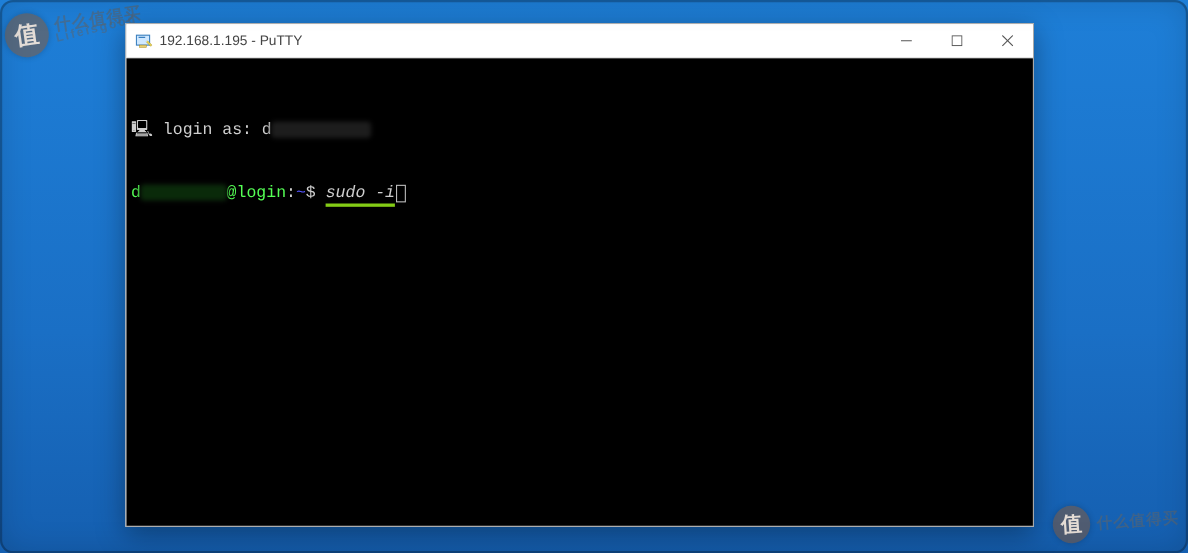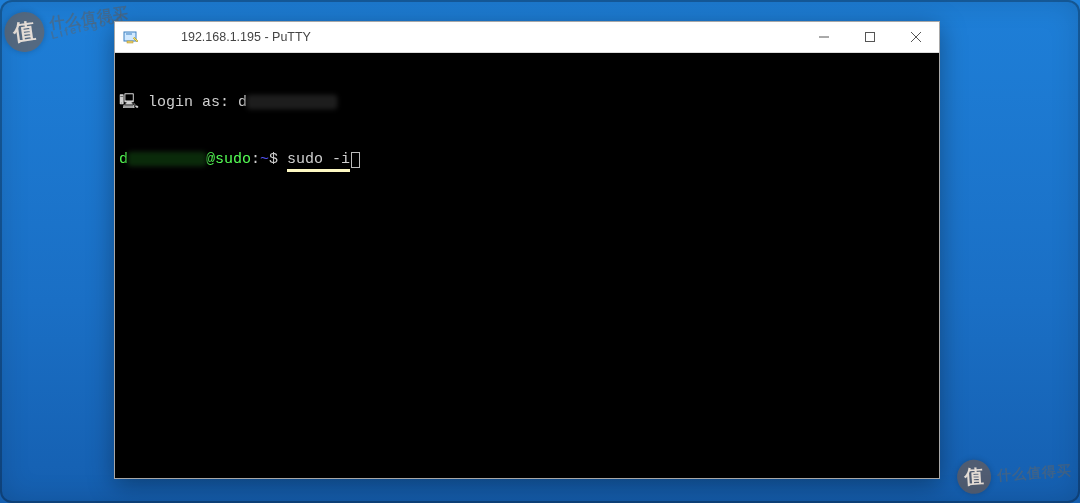--- a/index.html
+++ b/index.html
@@ -82,61 +82,62 @@
     color: #444;
     border-bottom: 1px solid #dcdcdc;
     user-select: none;
   }
   .titlebar .putty-icon {
     width: 16px;
     height: 16px;
     margin-right: 6px;
     flex-shrink: 0;
   }
-  .titlebar .title-text { flex: 0 0 auto; margin-left: 36px; }
+  .titlebar .title-text { flex: 0 0 auto; }
   .titlebar .spacer { flex: 1 1 auto; }
   .titlebar .win-btns { display: flex; height: 100%; }
   .titlebar .win-btn {
     width: 46px;
     height: 100%;
     display: flex;
     align-items: center;
     justify-content: center;
     color: #555;
   }
   .titlebar .win-btn svg { width: 10px; height: 10px; }
 
   .terminal {
     flex: 1 1 auto;
     background: #000;
     color: #cfcfcf;
     font-family: "Courier New", Consolas, monospace;
     font-size: 15px;
     line-height: 19px;
-    padding: 2px 4px;
+    padding: 18px 4px;
     overflow: hidden;
     position: relative;
     white-space: pre;
   }
 
   .line { display: block; }
   .blur {
     display: inline-block;
     vertical-align: middle;
     height: 14px;
     background: #1d1d1d;
     filter: blur(2px);
     border-radius: 3px;
     box-shadow: 0 0 4px #111;
   }
   .prompt-user { color: #55ff55; }
   .prompt-path { color: #5555ff; }
   .cmd-highlight {
-    border-bottom: 3px solid #fef9c3;
+    border-bottom: 3px solid #84cc16;
     padding-bottom: 1px;
+    font-style: italic;
   }
   .cursor {
     display: inline-block;
     width: 9px;
     height: 16px;
     border: 1px solid #bcbcbc;
     box-sizing: border-box;
     vertical-align: text-bottom;
     margin-left: 1px;
   }
@@ -190,18 +191,18 @@
         <svg viewBox="0 0 10 10">
           <line class="icon-line" x1="0" y1="0" x2="10" y2="10"></line>
           <line class="icon-line" x1="10" y1="0" x2="0" y2="10"></line>
         </svg>
       </div>
     </div>
   </div>
 
   <div class="terminal">
     <span class="line"><span>🖳</span> <span>login as: </span><span>d</span><span class="blur" style="width:90px"></span></span>
-    <span class="line"><span class="prompt-user"><span>d</span><span class="blur" style="width:78px;background:#0a2a0a;"></span><span>@sudo</span></span><span>:</span><span class="prompt-path">~</span><span>$ </span><span class="cmd-highlight">sudo -i</span><span class="cursor"></span></span>
+    <span class="line"><span class="prompt-user"><span>d</span><span class="blur" style="width:78px;background:#0a2a0a;"></span><span>@login</span></span><span>:</span><span class="prompt-path">~</span><span>$ </span><span class="cmd-highlight">sudo -i</span><span class="cursor"></span></span>
   </div>
 
 </div>
 
 <div class="frame"></div>
 
 </body></html>

